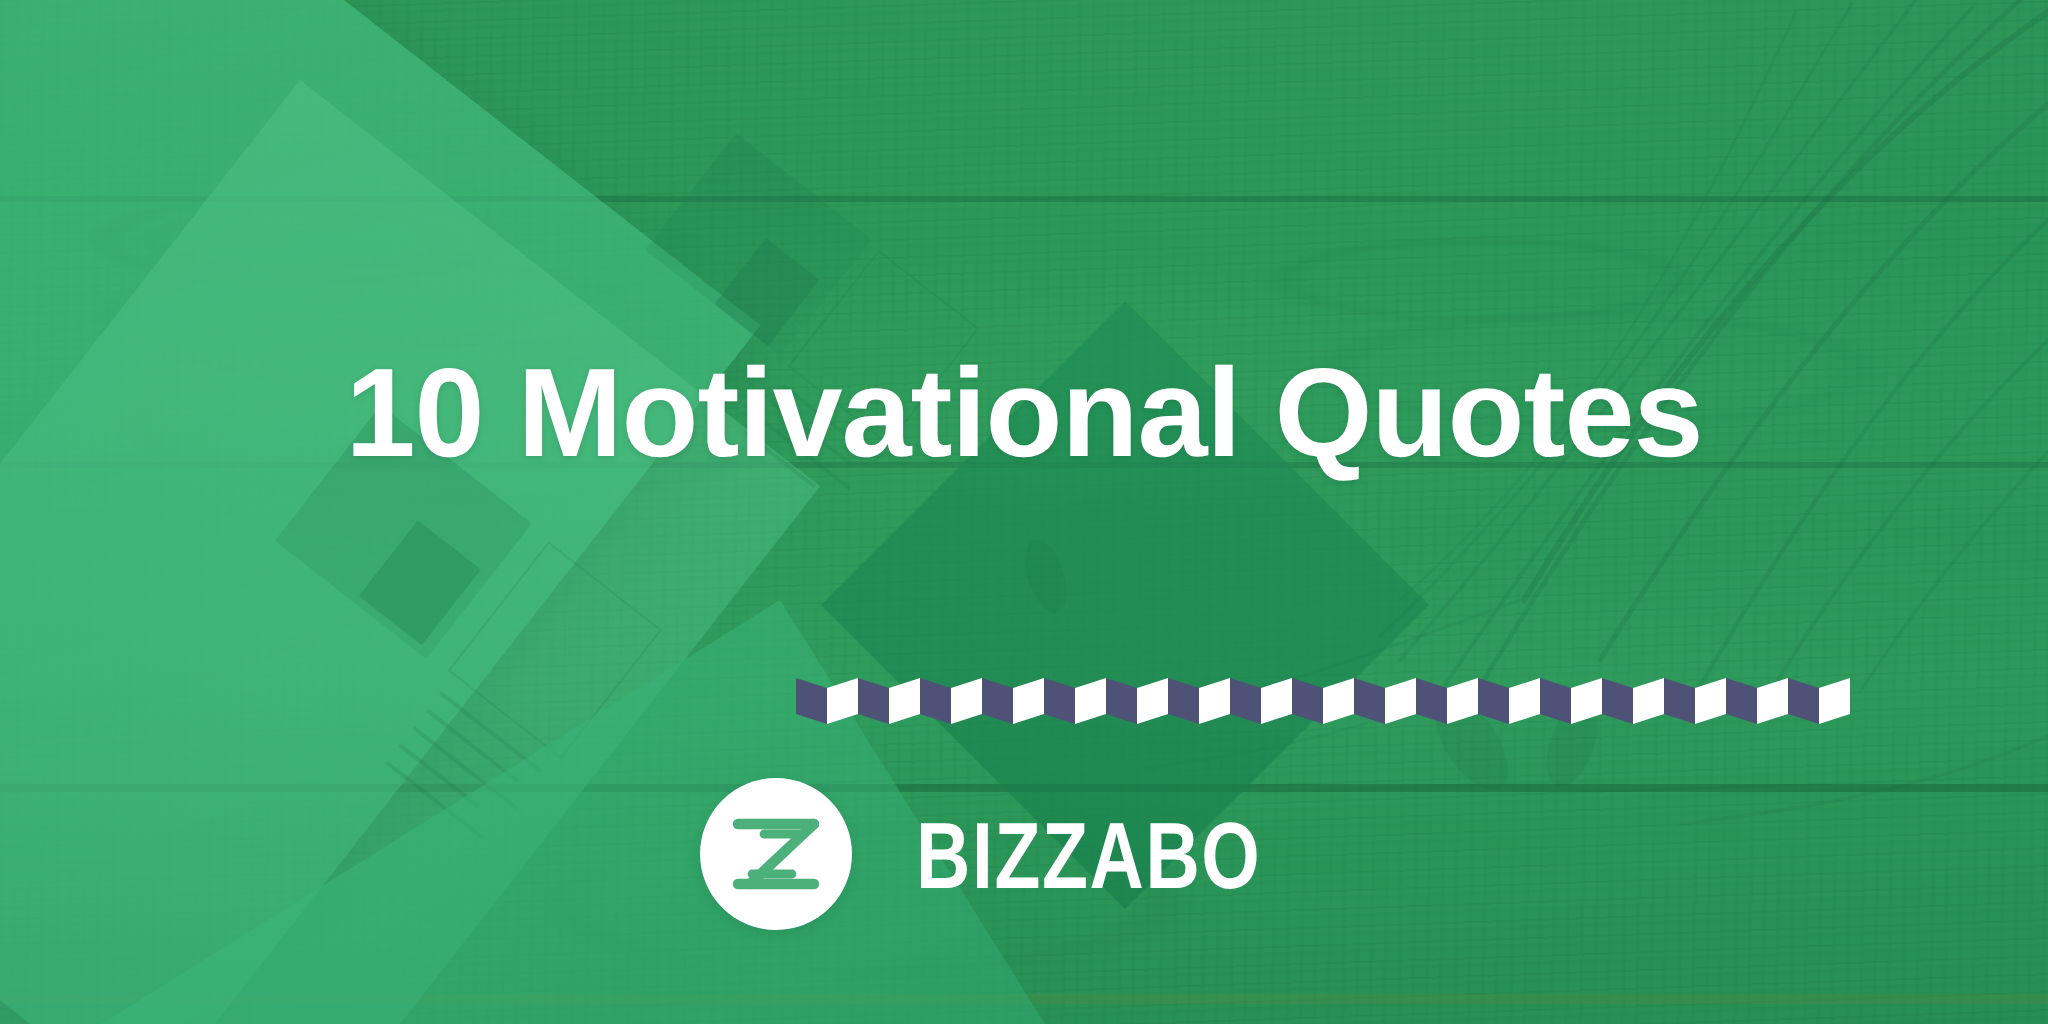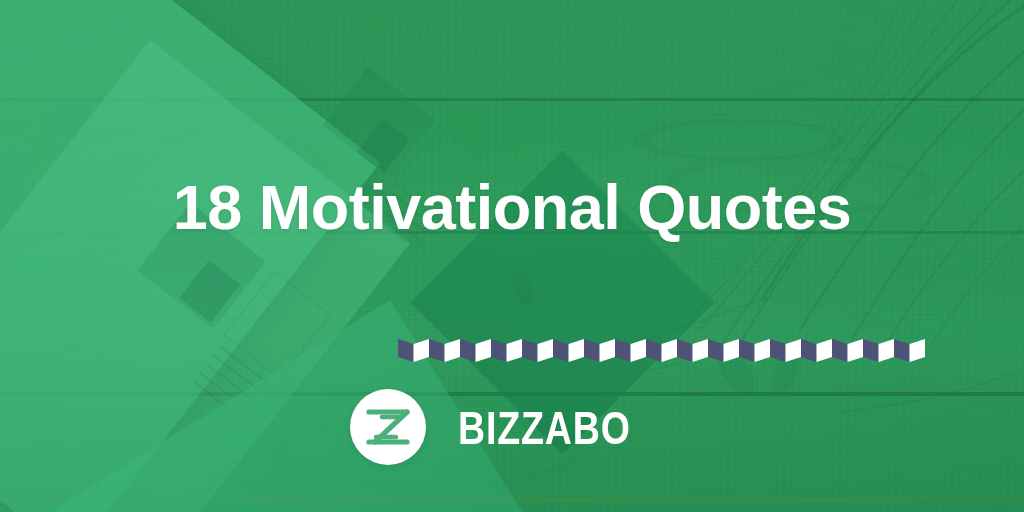--- a/index.html
+++ b/index.html
@@ -253,21 +253,21 @@
         <ellipse cx="523" cy="288" rx="9" ry="19" transform="rotate(-18 523 288)"></ellipse>
       </g>
     </svg>
   </div>
 
   <div class="layer tint"></div>
   <div class="layer tint2"></div>
 
   <div class="content">
 
-    <div class="headline" id="line1">18 Motivational Quotes</div>
+    <div class="headline" id="line1">10 Motivational Quotes</div>
 
 
     <div class="zigzag">
       <svg width="527" height="23" viewBox="0 0 527 23" xmlns="http://www.w3.org/2000/svg" aria-hidden="true">
         <defs>
           <g id="zzcell">
             <polygon points="0,0 15.5,5 15.5,23 0,18" fill="#4e5277"></polygon>
             <polygon points="15.5,5 31,0 31,18 15.5,23" fill="#ffffff"></polygon>
           </g>
         </defs>

